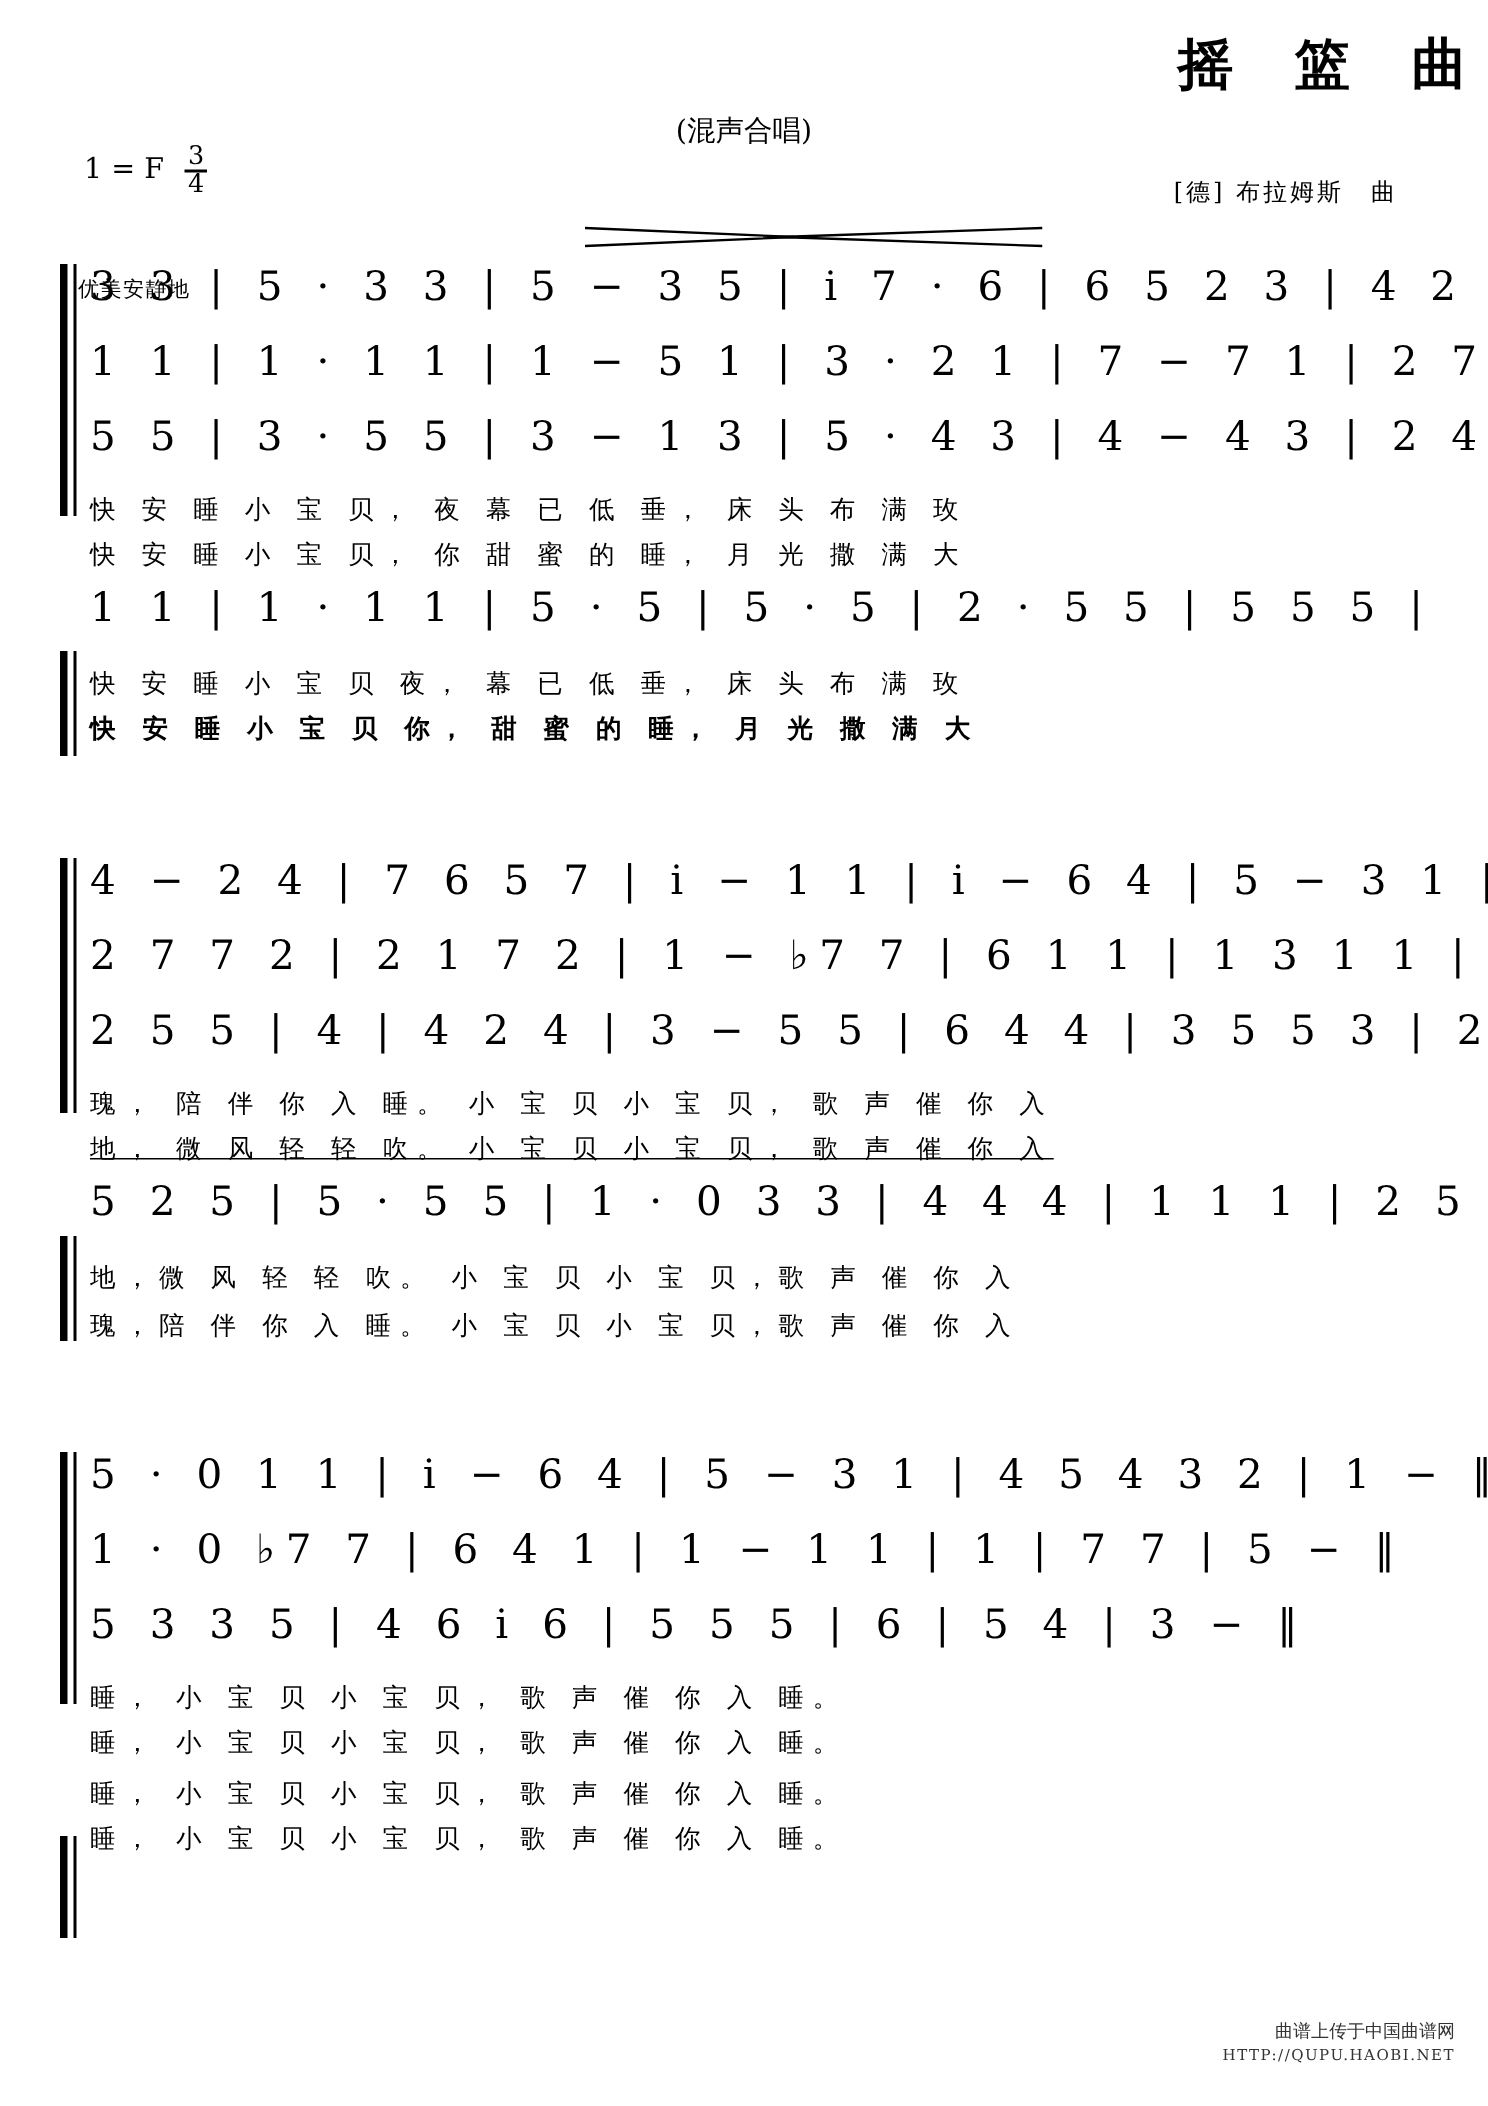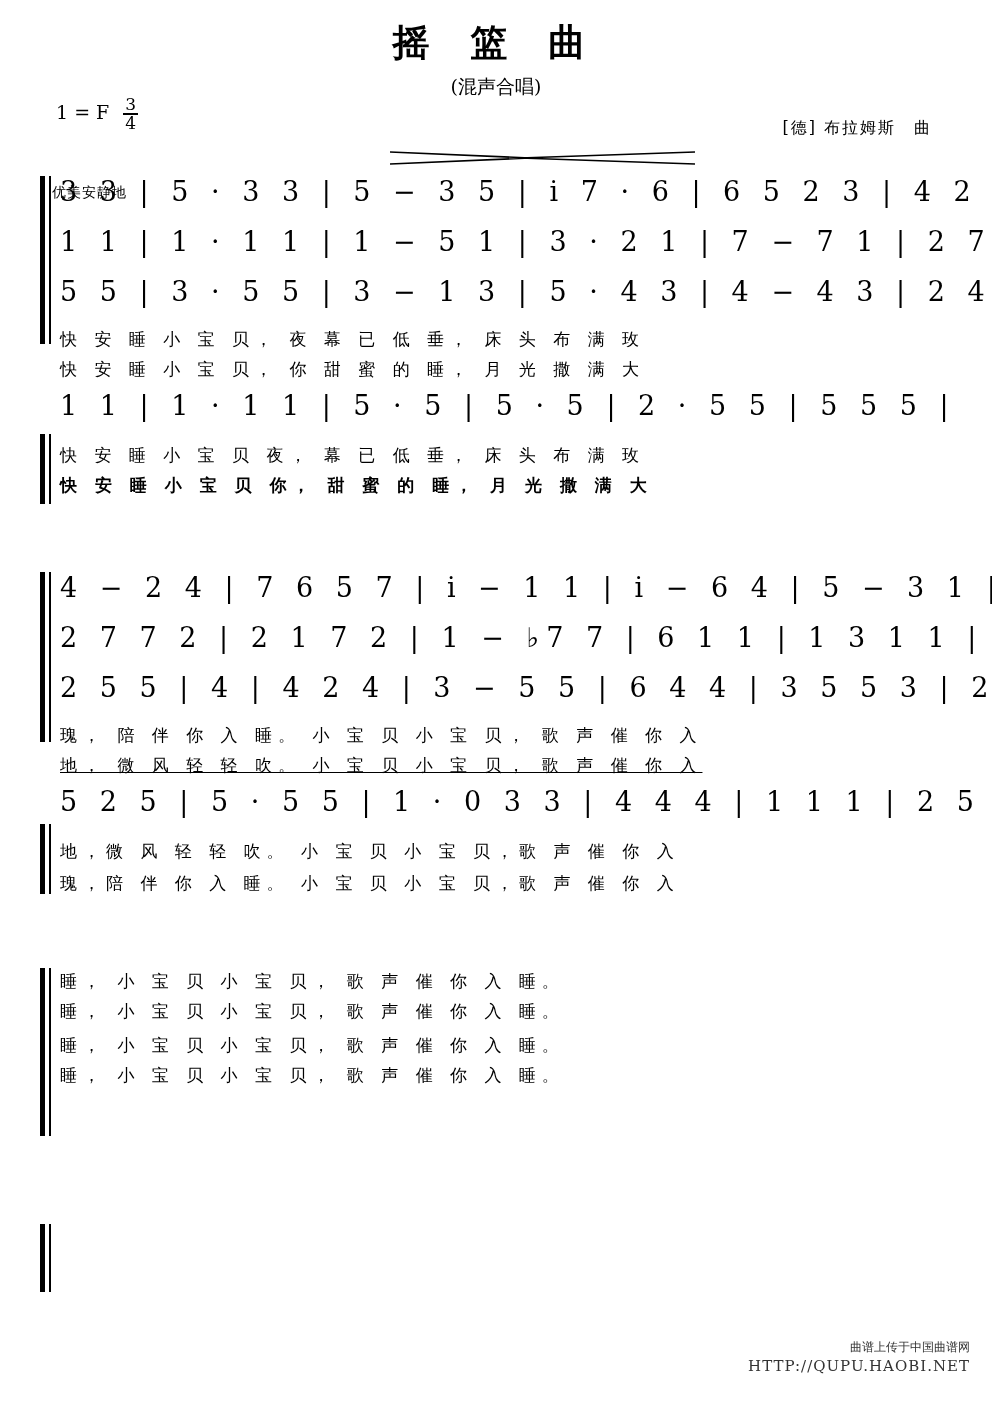--- a/index.html
+++ b/index.html
@@ -9,21 +9,21 @@
     font-family:"DejaVu Sans","Liberation Sans",sans-serif;
     color:#000;
     position:relative;
     overflow:hidden;
   }
   .page{position:relative;width:992px;height:1404px;}
 
   
   .title{
     position:absolute;top:18px;left:0;width:992px;
-    text-align:center;
+    text-align:right;
     font-family:"DejaVu Serif","Liberation Serif",serif;
     font-size:37px;font-weight:bold;letter-spacing:14px;
   }
   .subtitle{
     position:absolute;top:74px;left:0;width:992px;
     text-align:center;
     font-family:"DejaVu Serif","Liberation Serif",serif;
     font-size:19px;
   }
   .keysig{
@@ -81,21 +81,21 @@
 
   
   .hairpin{position:absolute;height:16px;}
   .hairpin svg{display:block;}
 
   .footer{
     position:absolute;bottom:26px;right:22px;
     font-family:"DejaVu Serif","Liberation Serif",serif;
     font-size:12px;color:#333;text-align:right;line-height:1.45;
   }
-  .footer .url{font-size:15px;letter-spacing:1px;}
+  .footer .url{font-size:10px;letter-spacing:1px;}
 </style>
 </head>
 <body>
 
 <div class="page">
 
   <div class="title">摇 篮 曲</div>
   <div class="subtitle">(混声合唱)</div>
 
   <div class="keysig">
@@ -185,20 +185,29 @@
       <div class="ly" style="letter-spacing:6px;">瑰，陪 伴 你 入 睡。 小 宝 贝 小 宝 贝，歌 声 催 你 入</div>
     </div>
   </div>
 
   <div class="system" id="sys3" style="top:968px;height:370px;">
     <div class="sysbar" style="height:168px;top:0;"></div>
     <div class="sysbar thin" style="height:168px;top:0;"></div>
     <div class="sysbar" style="height:68px;top:256px;"></div>
     <div class="sysbar thin" style="height:68px;top:256px;"></div>
 
+    <div class="staffline">
+      <div class="nrow" style="letter-spacing:7px;">5 · 0 1 1 | i − 6 4 | 5 − 3 1 | 4 5 4 3 2 | 1 − ‖</div>
+    </div>
+    <div class="staffline">
+      <div class="nrow" style="letter-spacing:7px;">1 · 0 ♭7 7 | 6 4 1 | 1 − 1 1 | 1 | 7 7 | 5 − ‖</div>
+    </div>
+    <div class="staffline">
+      <div class="nrow" style="letter-spacing:7px;">5 3 3 5 | 4 6 i 6 | 5 5 5 | 6 | 5 4 | 3 − ‖</div>
+    </div>
     <div class="lyricline" style="height:30px;">
       <div class="ly" style="letter-spacing:6px;">睡， 小 宝 贝 小 宝 贝， 歌 声 催 你 入 睡。</div>
     </div>
     <div class="lyricline" style="height:34px;">
       <div class="ly" style="letter-spacing:6px;">睡， 小 宝 贝 小 宝 贝， 歌 声 催 你 入 睡。</div>
     </div>
 
     <div class="lyricline" style="height:30px;">
       <div class="ly" style="letter-spacing:6px;">睡， 小 宝 贝 小 宝 贝， 歌 声 催 你 入 睡。</div>
     </div>

